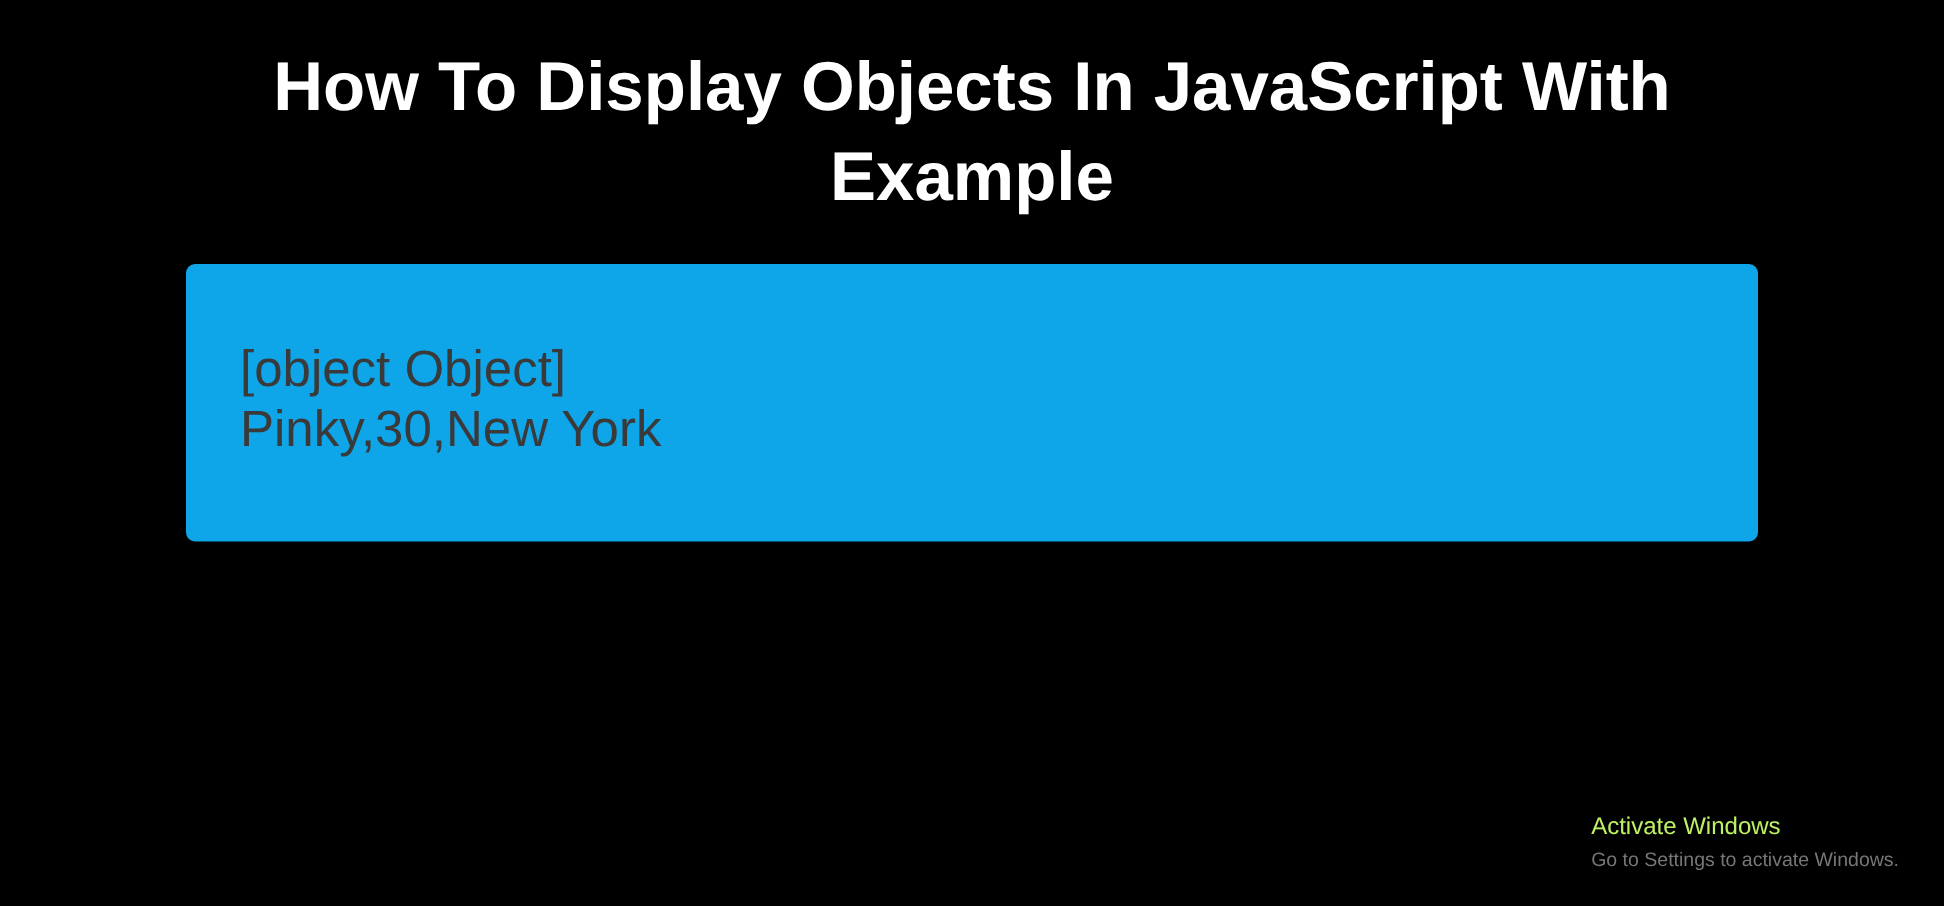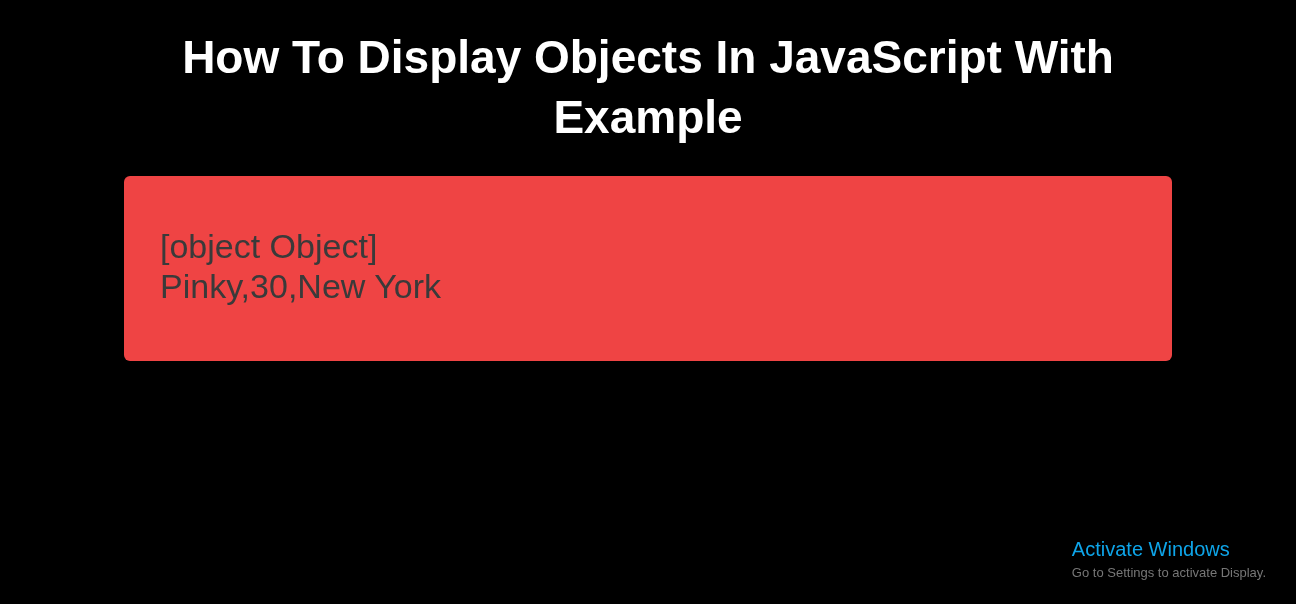--- a/index.html
+++ b/index.html
@@ -21,21 +21,21 @@
     .page-title {
       color: #ffffff;
       font-size: 46px;
       font-weight: bold;
       text-align: center;
       line-height: 1.3;
       max-width: 1040px;
       margin: 0 auto 28px auto;
     }
     .output-box {
-      background-color: #ef4444;
+      background-color: #0ea5e9;
       border-radius: 6px;
       margin: 0 auto;
       width: 1048px;
       padding: 50px 36px 54px 36px;
     }
     .output-line {
       color: #3a3a3a;
       font-size: 34px;
       font-weight: 400;
       line-height: 1.2;
@@ -43,37 +43,37 @@
     .output-line + .output-line {
     }
     .watermark {
       position: absolute;
       bottom: 24px;
       right: 30px;
       text-align: left;
       color: #6f6f6f;
     }
     .watermark-title {
-      font-size: 20px;
+      font-size: 16px;
       font-weight: 400;
-      color: #0ea5e9;
+      color: #bef264;
       margin-bottom: 4px;
     }
     .watermark-sub {
       font-size: 13px;
       color: #777777;
     }
   </style>
 </head>
 <body>
 
 <div class="container">
   <h1 class="page-title">How To Display Objects In JavaScript With Example</h1>
   <div class="output-box">
     <div class="output-line">[object Object]</div>
     <div class="output-line">Pinky,30,New York</div>
   </div>
 </div>
 
 <div class="watermark">
   <div class="watermark-title">Activate Windows</div>
-  <div class="watermark-sub">Go to Settings to activate Display.</div>
+  <div class="watermark-sub">Go to Settings to activate Windows.</div>
 </div>
 
 </body></html>

